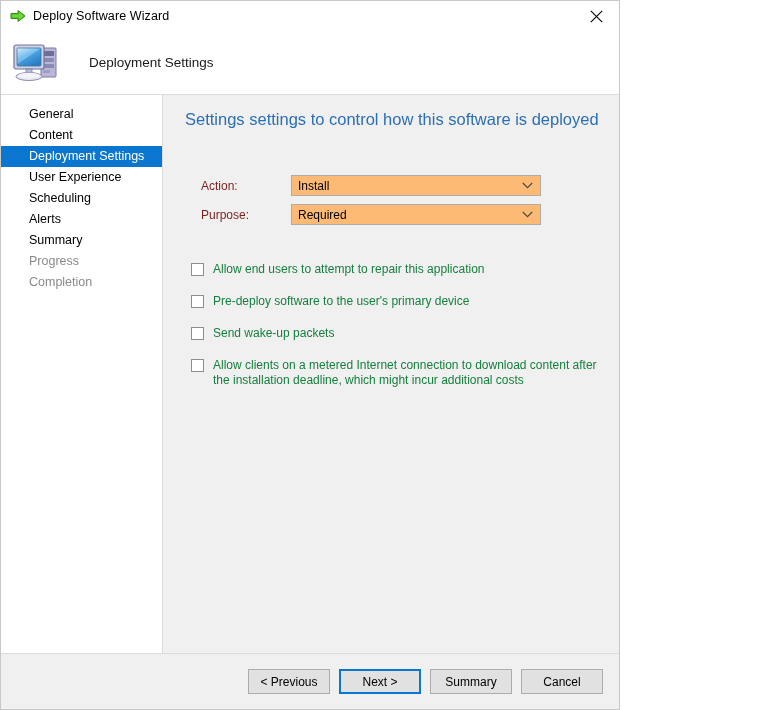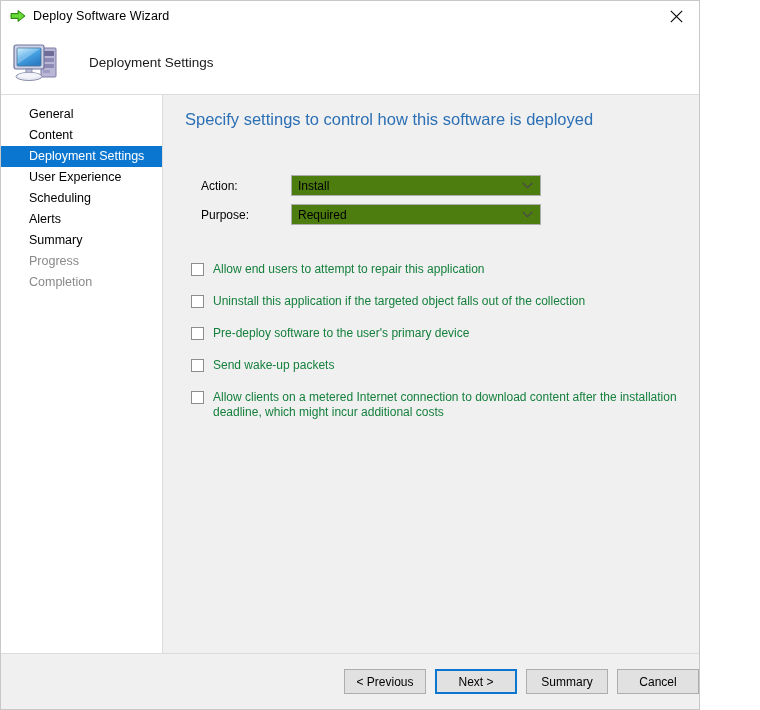--- a/index.html
+++ b/index.html
@@ -11,21 +11,21 @@
     height: 710px;
     background: #ffffff;
     font-family: "Liberation Sans", sans-serif;
     font-size: 12px;
     color: #000000;
     overflow: hidden;
   }
 
   #window {
     position: relative;
-    width: 700px;
+    width: 620px;
     height: 710px;
     box-sizing: border-box;
     border: 1px solid #c8c8c8;
     background: #f0f0f0;
     display: flex;
     flex-direction: column;
   }
 
   
   .titlebar {
@@ -149,29 +149,29 @@
   }
   .form-row {
     display: flex;
     align-items: center;
     margin-bottom: 8px;
   }
   .form-label {
     flex: 0 0 90px;
     width: 90px;
     font-size: 12px;
-    color: #000000;
+    color: #7f1d1d;
   }
   .dropdown {
     position: relative;
     width: 250px;
     height: 21px;
     box-sizing: border-box;
     border: 1px solid #acacac;
-    background: #4d7c0f;
+    background: #fdba74;
     display: flex;
     align-items: center;
     cursor: default;
   }
   .dropdown-value {
     font-size: 12px;
     color: #000000;
     padding-left: 6px;
     white-space: nowrap;
   }
@@ -215,20 +215,21 @@
   
   .footer {
     flex: 0 0 56px;
     height: 56px;
     background: #f0f0f0;
     border-top: 1px solid #dcdcdc;
     box-sizing: border-box;
     display: flex;
     align-items: center;
     justify-content: flex-end;
+    padding-right: 16px;
   }
   .btn {
     width: 82px;
     height: 25px;
     margin-left: 9px;
     box-sizing: border-box;
     border: 1px solid #adadad;
     background: #e1e1e1;
     font-family: "Liberation Sans", sans-serif;
     font-size: 12px;
@@ -301,21 +302,21 @@
       <div class="nav-item indent">User Experience</div>
       <div class="nav-item indent">Scheduling</div>
       <div class="nav-item indent">Alerts</div>
       <div class="nav-item">Summary</div>
       <div class="nav-item disabled">Progress</div>
       <div class="nav-item disabled">Completion</div>
     </div>
 
     <div class="content">
 
-      <div class="page-heading">Specify settings to control how this software is deployed</div>
+      <div class="page-heading">Settings settings to control how this software is deployed</div>
 
       <div class="form-rows">
         <div class="form-row">
           <span class="form-label">Action:</span>
           <div class="dropdown">
             <span class="dropdown-value">Install</span>
             <span class="dropdown-arrow">
               <svg width="11" height="7" viewBox="0 0 11 7">
                 <polyline points="0.8,1 5.5,5.6 10.2,1" fill="none" stroke="#4a4a4a" stroke-width="1.2"></polyline>
               </svg>
@@ -335,24 +336,20 @@
         </div>
       </div>
 
       <div class="checkbox-list">
         <div class="checkbox-row">
           <span class="checkbox-box"></span>
           <span class="checkbox-label">Allow end users to attempt to repair this application</span>
         </div>
         <div class="checkbox-row">
           <span class="checkbox-box"></span>
-          <span class="checkbox-label">Uninstall this application if the targeted object falls out of the collection</span>
-        </div>
-        <div class="checkbox-row">
-          <span class="checkbox-box"></span>
           <span class="checkbox-label">Pre-deploy software to the user's primary device</span>
         </div>
         <div class="checkbox-row">
           <span class="checkbox-box"></span>
           <span class="checkbox-label">Send wake-up packets</span>
         </div>
         <div class="checkbox-row">
           <span class="checkbox-box"></span>
           <span class="checkbox-label">Allow clients on a metered Internet connection to download content after the installation deadline, which might incur additional costs</span>
         </div>

